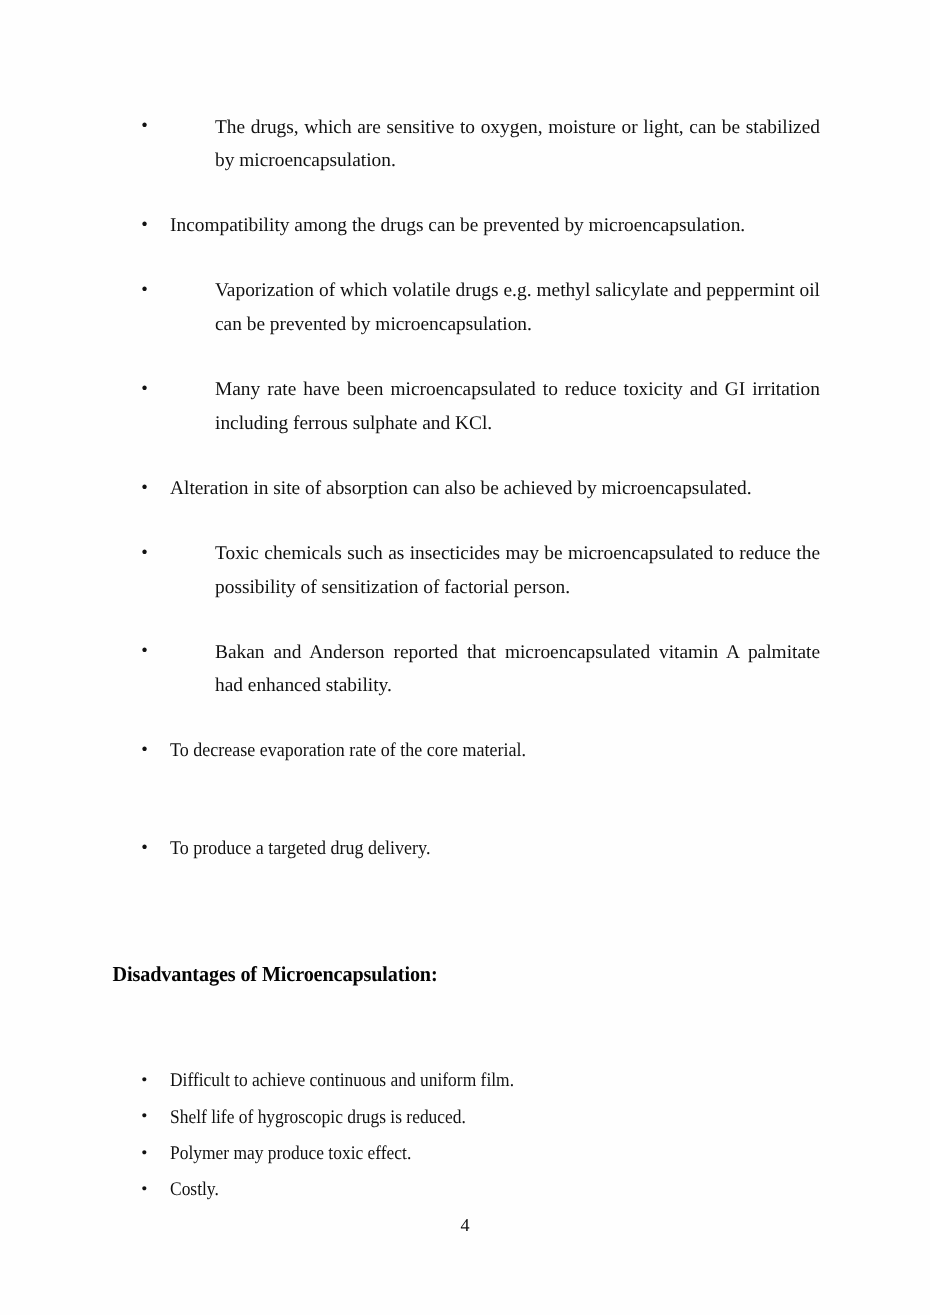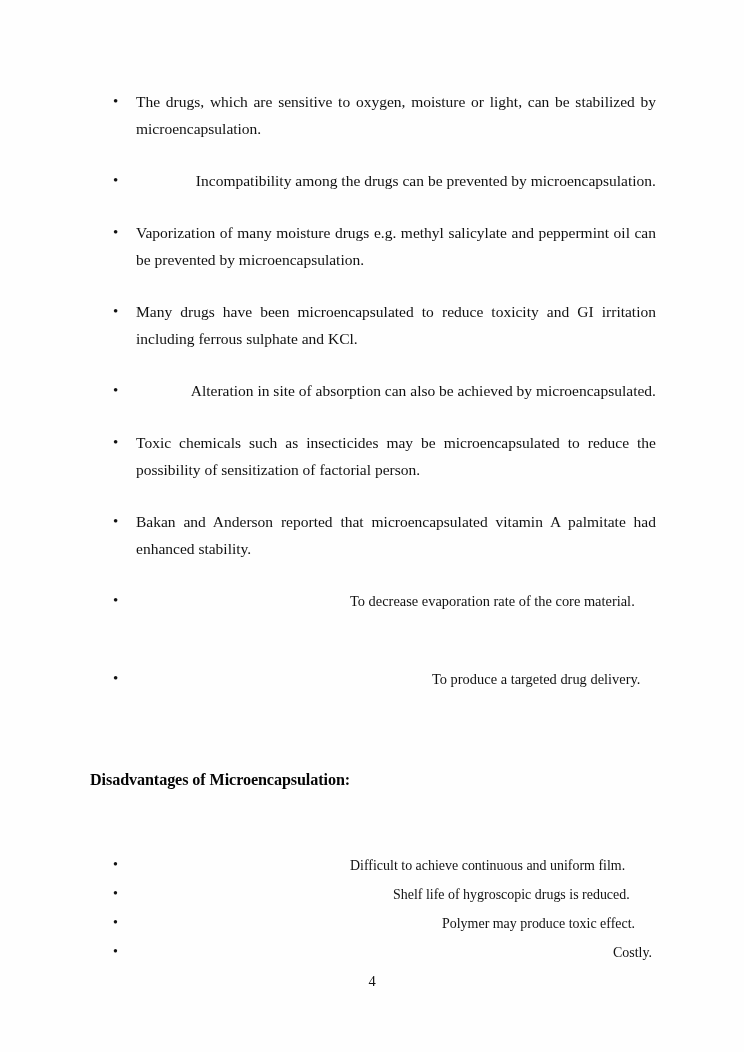--- a/index.html
+++ b/index.html
@@ -38,23 +38,24 @@
     font-size: 15.5px;
     line-height: 27px;
     color: #111;
     text-align: justify;
     text-justify: inter-word;
     hyphens: none;
   }
   
   .bullet-body.justified {
     text-align: justify;
+    margin-left: 36px;
   }
   .bullet-body.plain {
-    text-align: right;
+    text-align: left;
   }
   
   .condensed {
     transform: scaleX(0.93);
     transform-origin: left center;
     display: inline-block;
     white-space: nowrap;
   }
   .condensed-strong {
     transform: scaleX(0.90);
@@ -104,26 +105,26 @@
     <span class="bullet-body justified">The drugs, which are sensitive to oxygen, moisture or light, can be stabilized by microencapsulation.</span>
   </div>
 
   <div class="bullet" style="left:113px; top:167px; width:543px;">
     <span class="bullet-marker">•</span>
     <span class="bullet-body plain">Incompatibility among the drugs can be prevented by microencapsulation.</span>
   </div>
 
   <div class="bullet" style="left:113px; top:219px; width:543px;">
     <span class="bullet-marker">•</span>
-    <span class="bullet-body justified">Vaporization of many moisture drugs e.g. methyl salicylate and peppermint oil can be prevented by microencapsulation.</span>
+    <span class="bullet-body justified">Vaporization of which volatile drugs e.g. methyl salicylate and peppermint oil can be prevented by microencapsulation.</span>
   </div>
 
   <div class="bullet" style="left:113px; top:298px; width:543px;">
     <span class="bullet-marker">•</span>
-    <span class="bullet-body justified">Many drugs have been microencapsulated to reduce toxicity and GI irritation including ferrous sulphate and KCl.</span>
+    <span class="bullet-body justified">Many rate have been microencapsulated to reduce toxicity and GI irritation including ferrous sulphate and KCl.</span>
   </div>
 
   <div class="bullet" style="left:113px; top:377px; width:543px;">
     <span class="bullet-marker">•</span>
     <span class="bullet-body plain">Alteration in site of absorption can also be achieved by microencapsulated.</span>
   </div>
 
   <div class="bullet" style="left:113px; top:429px; width:543px;">
     <span class="bullet-marker">•</span>
     <span class="bullet-body justified">Toxic chemicals such as insecticides may be microencapsulated to reduce the possibility of sensitization of factorial person.</span>

